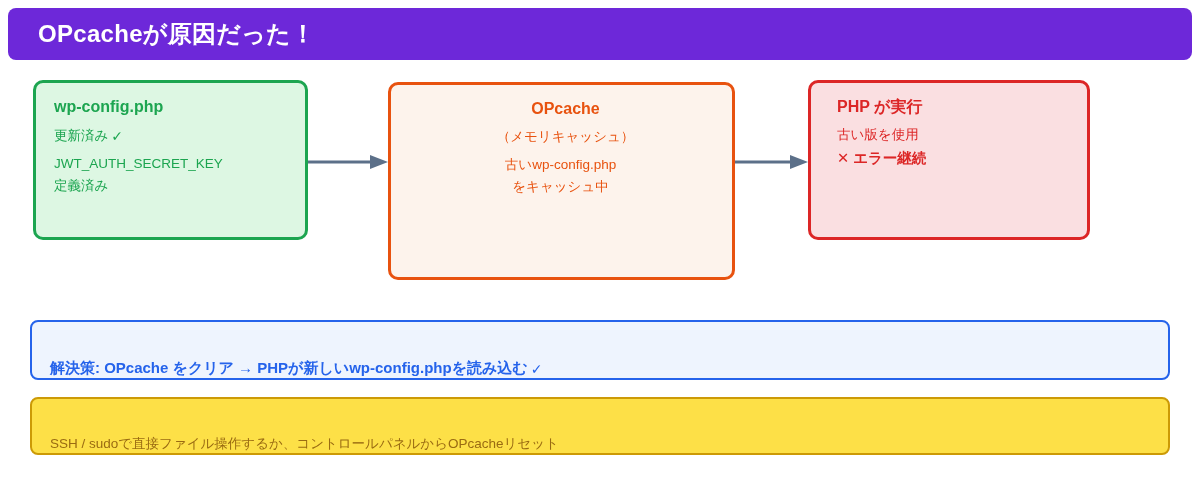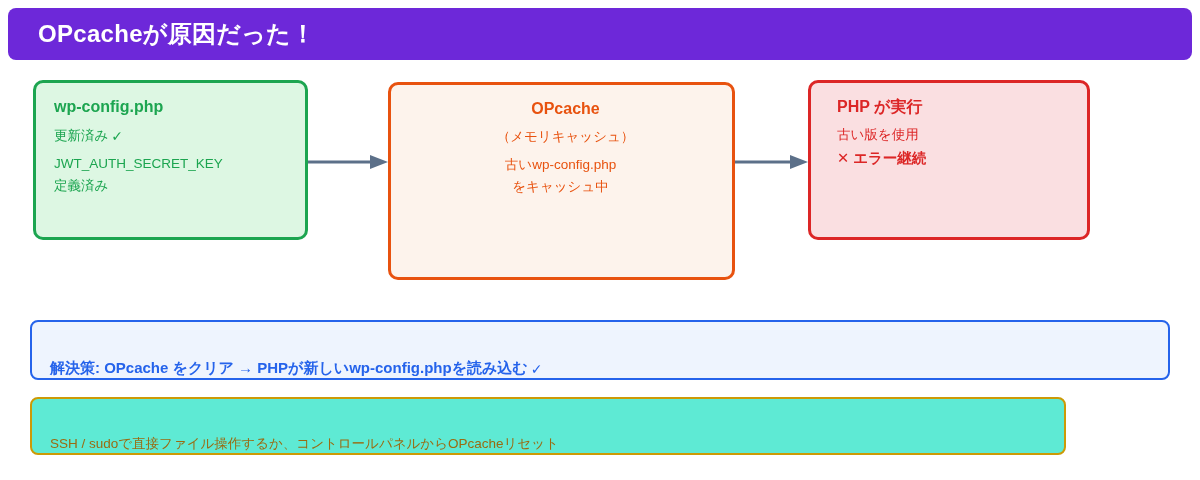--- a/index.html
+++ b/index.html
@@ -138,23 +138,23 @@
     left: 30px;
     top: 320px;
     width: 1140px;
     height: 60px;
     background: #eef4fe;
     border-color: #2563eb;
   }
   .callout-yellow {
     left: 30px;
     top: 397px;
-    width: 1036px;
+    width: 1140px;
     height: 58px;
-    background: #5eead4;
+    background: #fde047;
     border-color: #cc9a06;
   }
   .callout-text {
     padding-left: 18px;
     font-size: 15px;
     font-weight: bold;
     white-space: nowrap;
   }
   .callout-blue .callout-text { color: #2563eb; }
   .callout-yellow .callout-text {

